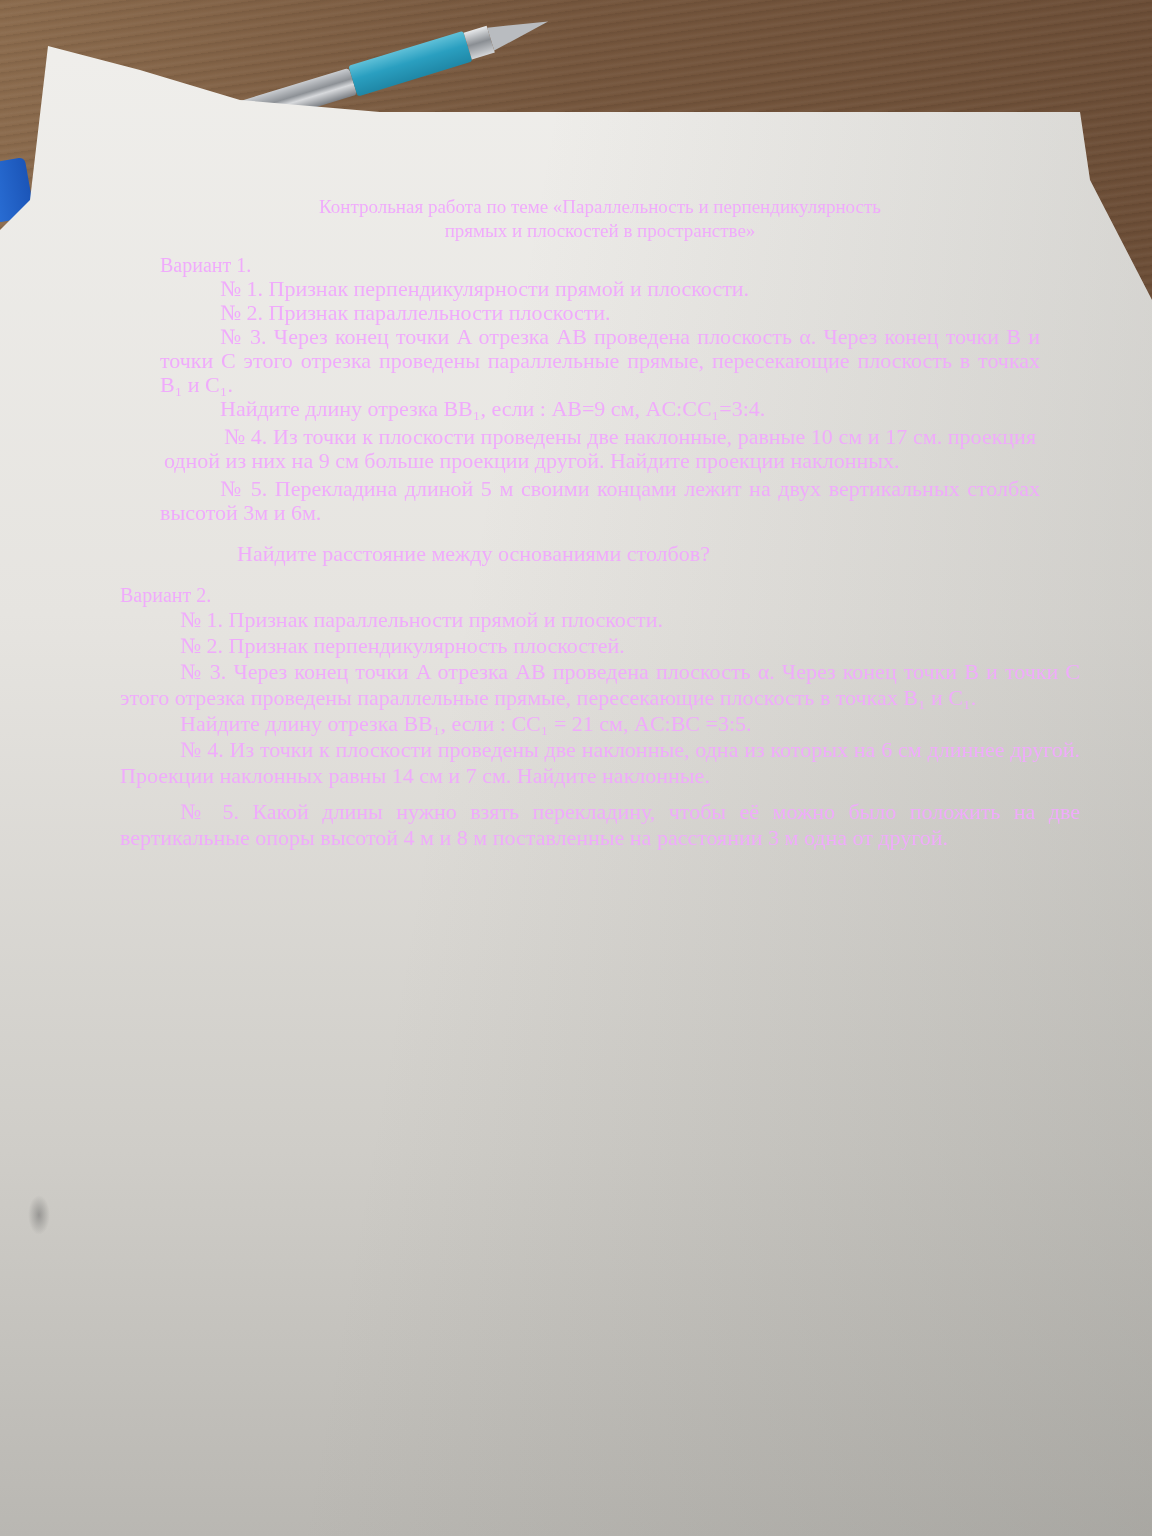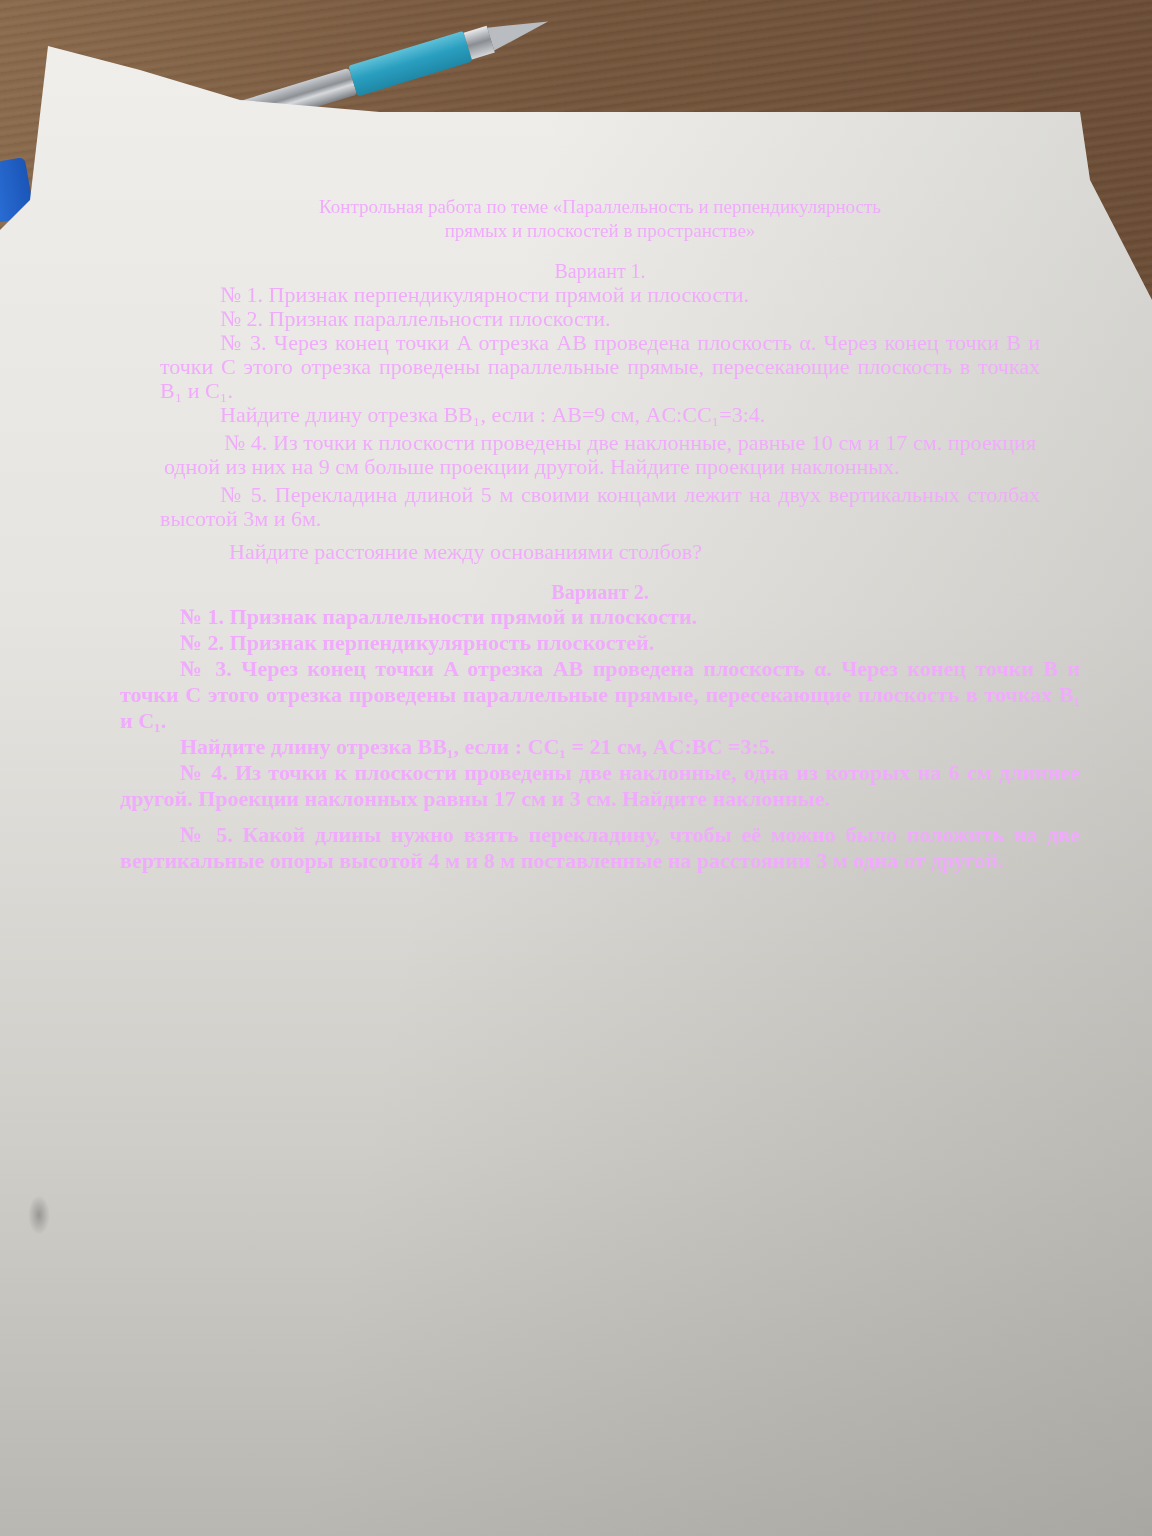--- a/index.html
+++ b/index.html
@@ -51,25 +51,25 @@
     content: ""; position: absolute; inset: 0;
     background: linear-gradient(100deg, rgba(255,255,255,0.0) 40%, rgba(120,120,115,0.25) 100%);
   }
   .doc {
     position: absolute; left: 100px; top: 195px; width: 980px;
     color: #f0abfc; z-index: 2;
   }
   .title {
     text-align: center; font-size: 19px; line-height: 24px; margin: 0 0 0 80px; width: 840px;
   }
-  .variant { text-align: center; font-size: 20px; line-height: 24px; margin: 16px 0 0 0; }
+  .variant { font-size: 20px; line-height: 24px; margin: 10px 0 0 0; }
   .item { font-size: 22px; line-height: 24px; text-align: justify; text-align-last: left; }
   .indent { text-indent: 60px; }
   .v1 { padding-left: 60px; padding-right: 40px; }
-  .v2 { padding-left: 20px; padding-right: 0; font-weight: bold; }
+  .v2 { padding-left: 20px; padding-right: 0; }
   .v2 .item { font-size: 22px; line-height: 26px; }
   .smudge {
     position: absolute; left: 28px; top: 1195px; width: 22px; height: 40px;
     background: radial-gradient(ellipse at center, rgba(90,90,90,0.45), rgba(90,90,90,0) 70%);
     z-index: 2;
   }
 </style>
 </head>
 <body>
 
@@ -91,25 +91,25 @@
   </div>
 
   <section class="v1">
     <div class="variant">Вариант 1.</div>
     <p class="item indent" style="margin:0"><span>№ 1.</span> <span>Признак перпендикулярности прямой и плоскости.</span></p>
     <p class="item indent" style="margin:0"><span>№ 2.</span> <span>Признак параллельности плоскости.</span></p>
     <p class="item indent" style="margin:0"><span>№ 3.</span> <span>Через конец точки A отрезка AB проведена плоскость α. Через конец точки B и точки C этого отрезка проведены параллельные прямые, пересекающие плоскость в точках B₁ и C₁.</span></p>
     <p class="item indent" style="margin:0">Найдите длину отрезка BB₁, если : AB=9 см, AC:CC₁=3:4.</p>
     <p class="item indent" style="margin:4px"><span>№ 4.</span> <span>Из точки к плоскости проведены две наклонные, равные 10 см и 17 см. проекция одной из них на 9 см больше проекции другой. Найдите проекции наклонных.</span></p>
     <p class="item indent" style="margin:4px 0 0 0"><span>№ 5.</span> <span>Перекладина длиной 5 м своими концами лежит на двух вертикальных столбах высотой 3м и 6м.</span></p>
-    <p class="item indent" style="margin:9px">Найдите расстояние между основаниями столбов?</p>
+    <p class="item indent" style="margin:17px">Найдите расстояние между основаниями столбов?</p>
   </section>
 
   <section class="v2">
     <div class="variant">Вариант 2.</div>
     <p class="item indent" style="margin:0"><span>№ 1.</span> <span>Признак параллельности прямой и плоскости.</span></p>
     <p class="item indent" style="margin:0"><span>№ 2.</span> <span>Признак перпендикулярность плоскостей.</span></p>
     <p class="item indent" style="margin:0"><span>№ 3.</span> <span>Через конец точки A отрезка AB проведена плоскость α. Через конец точки B и точки C этого отрезка проведены параллельные прямые, пересекающие плоскость в точках B₁ и C₁.</span></p>
     <p class="item indent" style="margin:0">Найдите длину отрезка BB₁, если : CC₁ = 21 см, AC:BC =3:5.</p>
-    <p class="item indent" style="margin:0"><span>№ 4.</span> <span>Из точки к плоскости проведены две наклонные, одна из которых на 6 см длиннее другой. Проекции наклонных равны 17 см и 3 см. Найдите наклонные.</span></p>
+    <p class="item indent" style="margin:0"><span>№ 4.</span> <span>Из точки к плоскости проведены две наклонные, одна из которых на 6 см длиннее другой. Проекции наклонных равны 14 см и 7 см. Найдите наклонные.</span></p>
     <p class="item indent" style="margin:10px 0 0 0"><span>№ 5.</span> <span>Какой длины нужно взять перекладину, чтобы её можно было положить на две вертикальные опоры высотой 4 м и 8 м поставленные на расстоянии 3 м одна от другой.</span></p>
   </section>
 </div>
 
 </body></html>

